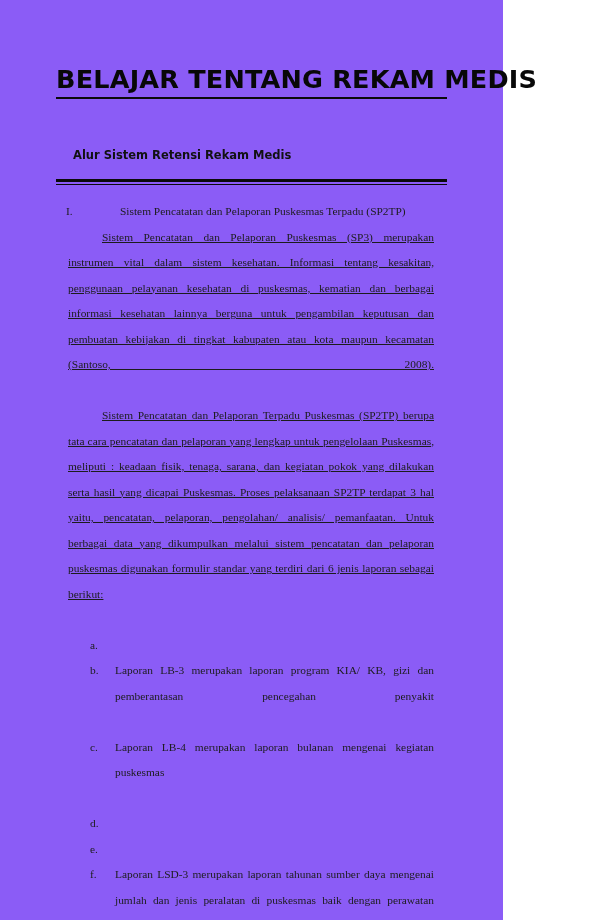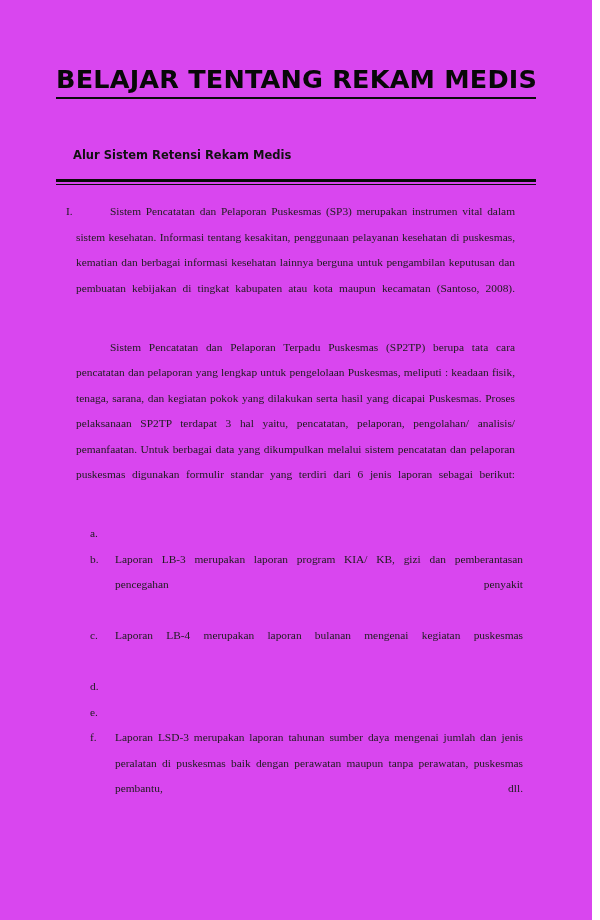--- a/index.html
+++ b/index.html
@@ -11,24 +11,24 @@
     width: 600px;
     height: 920px;
     overflow: hidden;
     font-family: "Liberation Serif", "DejaVu Serif", serif;
     color: #1a1a1a;
     -webkit-font-smoothing: antialiased;
   }
 
   .page {
     position: relative;
-    width: 592px;
+    width: 503px;
     height: 920px;
     box-sizing: border-box;
-    background: #d946ef;
+    background: #8b5cf6;
   }
 
   
   .head-wrap {
     padding: 64px 56px 0 56px;
   }
 
   .doc-title {
     font-family: "DejaVu Sans", "Liberation Sans", sans-serif;
     font-weight: bold;
@@ -79,24 +79,25 @@
     position: absolute;
     left: 10px;
     top: 0;
   }
 
   p.para {
     font-size: 11.4px;
     line-height: 25.5px;
     text-align: justify;
     text-justify: inter-word;
-    margin: 8px;
+    margin: 0;
     color: #1c1c1c;
     padding-left: 12px;
     padding-right: 13px;
+    text-decoration: underline;
   }
   p.para.indent {
     text-indent: 34px;
   }
 
   ol.alpha-list {
     list-style: none;
     margin: 0;
     padding: 0 13px 0 34px;
   }
@@ -134,20 +135,21 @@
 
     <div class="doc-subtitle">Alur Sistem Retensi   Rekam Medis</div>
 
     <div class="rule-double"></div>
   </div>
 
   <div class="body-wrap">
 
     <div class="numbered-head">
       <span class="roman">I.</span>
+      <span>Sistem Pencatatan dan Pelaporan Puskesmas Terpadu (SP2TP)</span>
     </div>
 
     <p class="para indent">Sistem Pencatatan dan Pelaporan Puskesmas (SP3) merupakan instrumen vital dalam sistem kesehatan. Informasi tentang kesakitan, penggunaan pelayanan kesehatan di puskesmas, kematian dan berbagai informasi kesehatan lainnya berguna untuk pengambilan keputusan dan pembuatan kebijakan di tingkat kabupaten atau kota maupun kecamatan (Santoso, 2008).</p>
 
     <p class="para indent">Sistem Pencatatan dan Pelaporan Terpadu Puskesmas (SP2TP) berupa tata cara pencatatan dan pelaporan yang lengkap untuk pengelolaan Puskesmas, meliputi : keadaan fisik, tenaga, sarana, dan kegiatan pokok yang dilakukan serta hasil yang dicapai Puskesmas. Proses pelaksanaan SP2TP terdapat 3 hal yaitu, pencatatan, pelaporan, pengolahan/ analisis/ pemanfaatan. Untuk berbagai data yang dikumpulkan melalui sistem pencatatan dan pelaporan puskesmas digunakan formulir standar yang terdiri dari 6 jenis laporan sebagai berikut:</p>
 
     <ol class="alpha-list">
       <li>
         <span class="marker">a.</span>
       </li>

